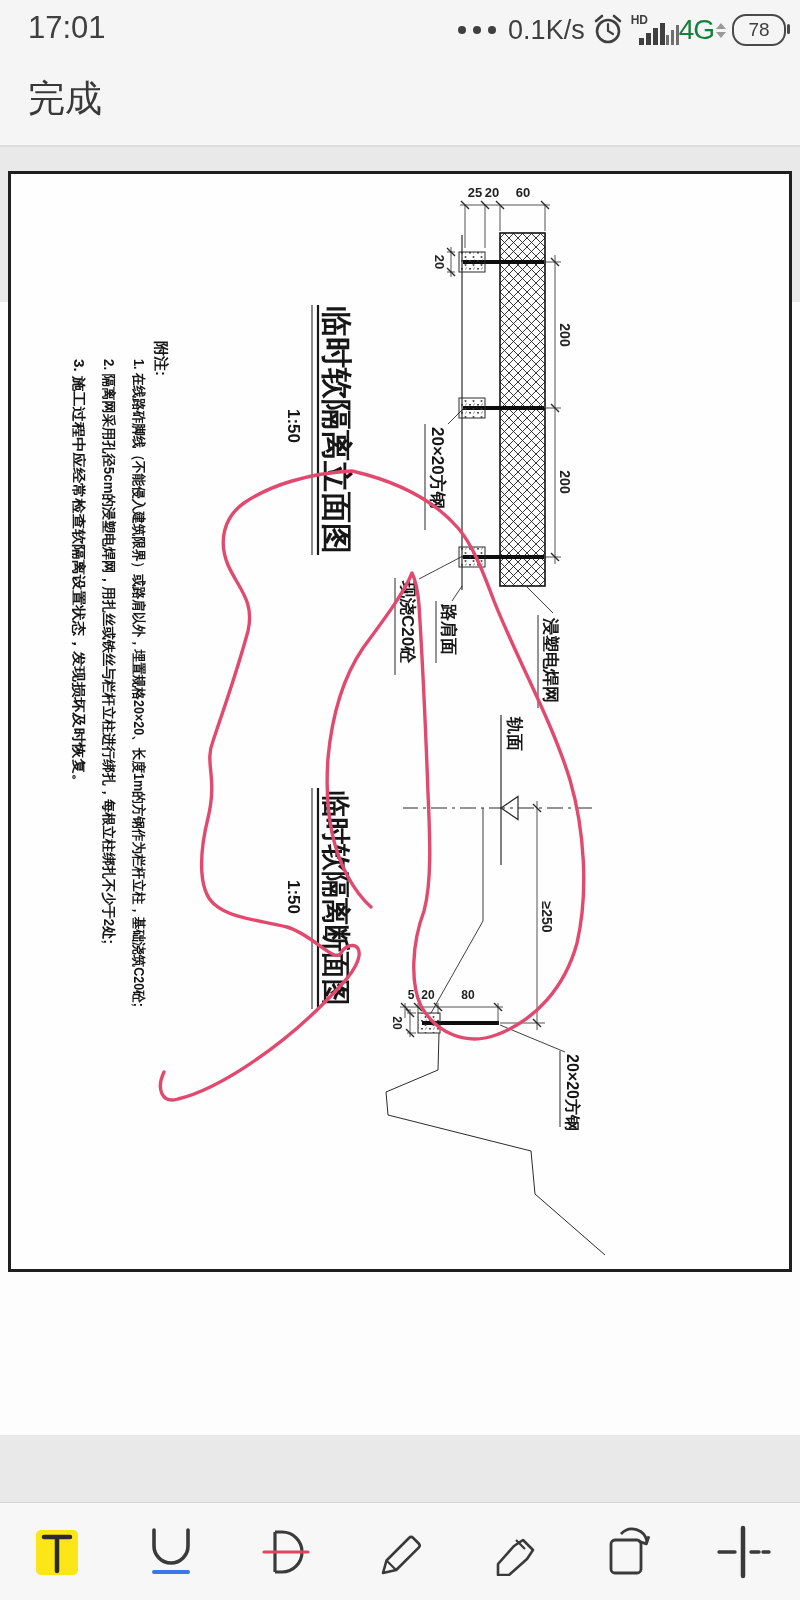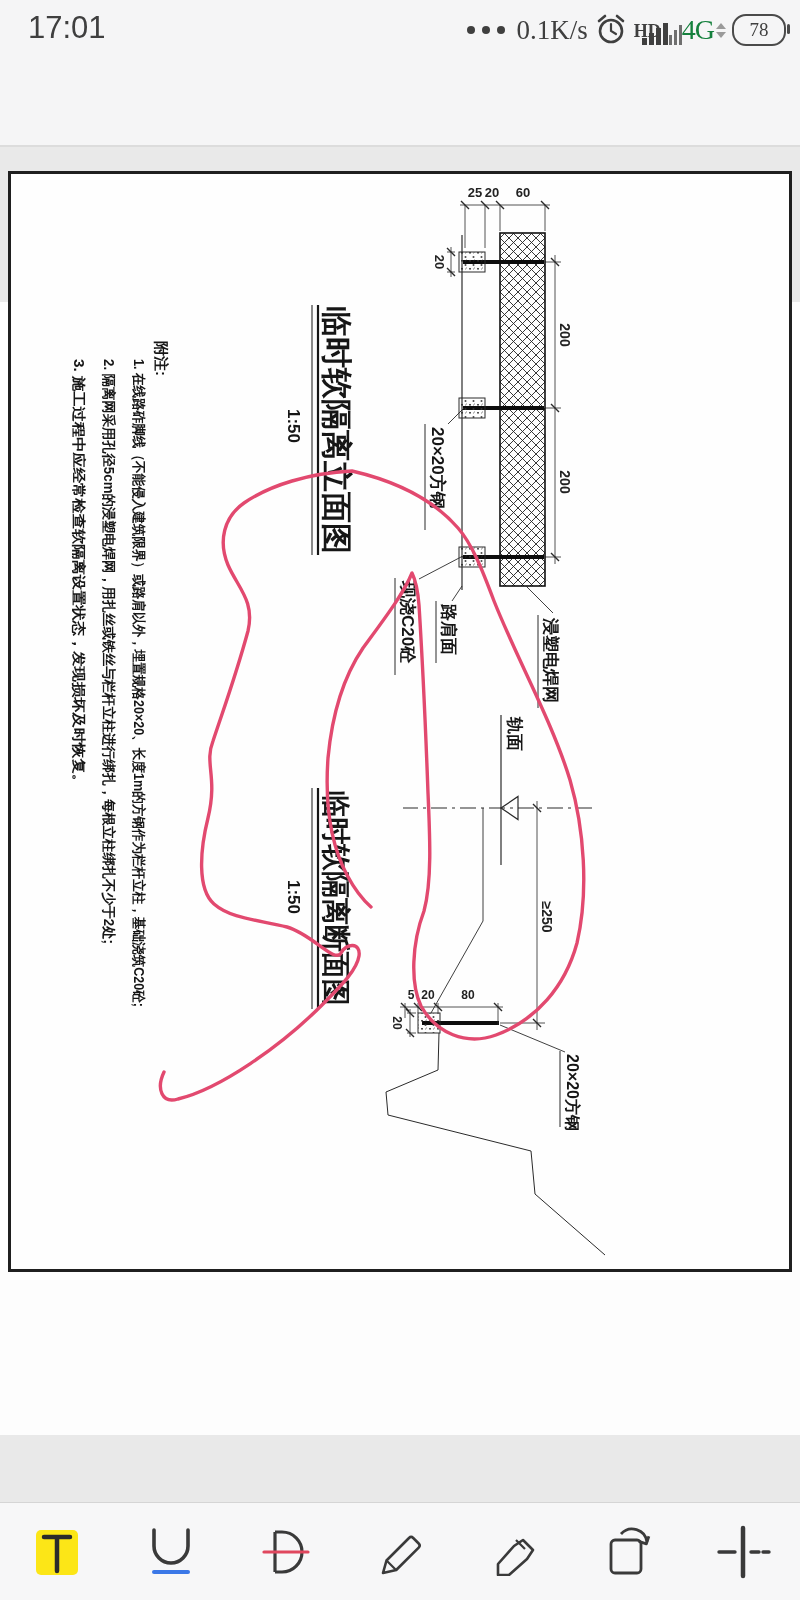--- a/index.html
+++ b/index.html
@@ -1,25 +1,25 @@
 <!DOCTYPE html>
 <html><head>
 <meta charset="utf-8">
 <style>
   html,body{margin:0;padding:0;background:#f5f5f6;font-family:"Liberation Sans",sans-serif;}
   .phone{position:relative;width:800px;height:1600px;background:#f5f5f6;overflow:hidden;}
   
   .status-bar{position:absolute;left:0;top:0;width:800px;height:60px;}
   .status-time{position:absolute;left:28px;top:10px;font-size:31px;color:#3f3f3f;}
-  .status-right{position:absolute;right:14px;top:0;height:60px;display:flex;align-items:center;gap:6px;color:#454545;font-family:Liberation Serif, serif;}
+  .status-right{position:absolute;right:14px;top:0;height:60px;display:flex;align-items:center;gap:6px;color:#454545;}
   .notif-dots{display:flex;gap:7px;margin-right:6px;}
   .notif-dots i{width:8px;height:8px;border-radius:50%;background:#3f3f3f;}
   .net-speed{font-size:27px;color:#3f3f3f;}
   .sig-wrap{position:relative;width:42px;height:42px;}
-  .hd-label{position:absolute;left:0;top:12px;font-size:18px;font-weight:bold;color:#3f3f3f;}
+  .hd-label{position:absolute;left:0;top:4px;font-size:12px;font-weight:bold;color:#3f3f3f;}
   .bars{position:absolute;left:8px;bottom:6px;display:flex;align-items:flex-end;gap:2px;}
   .bars i{width:5px;background:#3f3f3f;display:block;}
   .bars2{position:absolute;right:-6px;bottom:6px;display:flex;align-items:flex-end;gap:2px;}
   .bars2 i{width:3px;background:#6f6f6f;display:block;}
   .fourg{font-size:28px;color:#15803d;letter-spacing:-1px;}
   .updown{display:flex;flex-direction:column;gap:3px;margin-left:-4px;}
   .updown i{width:0;height:0;border-left:5px solid transparent;border-right:5px solid transparent;}
   .updown .up{border-bottom:6px solid #9a9a9a;}
   .updown .dn{border-top:6px solid #9a9a9a;}
   .battery{position:relative;width:50px;height:28px;border:2.5px solid #4a4a4a;border-radius:14px;display:flex;align-items:center;justify-content:center;}
@@ -79,20 +79,23 @@
           <i class="up"></i>
           <i class="dn"></i>
         </div>
       <div class="battery">
         <span>78</span>
         <div class="nub"></div>
       </div>
     </div>
   </div>
 
+  <div class="app-header">
+    <button class="done-btn">完成</button>
+  </div>
   <div class="hdr-divider"></div>
 
   <div class="canvas-area">
     <div class="photo"></div>
   </div>
 
   <svg class="sheet-svg" width="784" height="1101" viewBox="0 0 784 1101">
     <defs>
       <pattern id="mesh" width="9" height="9" patternUnits="userSpaceOnUse">
         <path d="M0 9 L9 0 M0 0 L9 9" stroke="#222" stroke-width="0.9" fill="none"></path>

